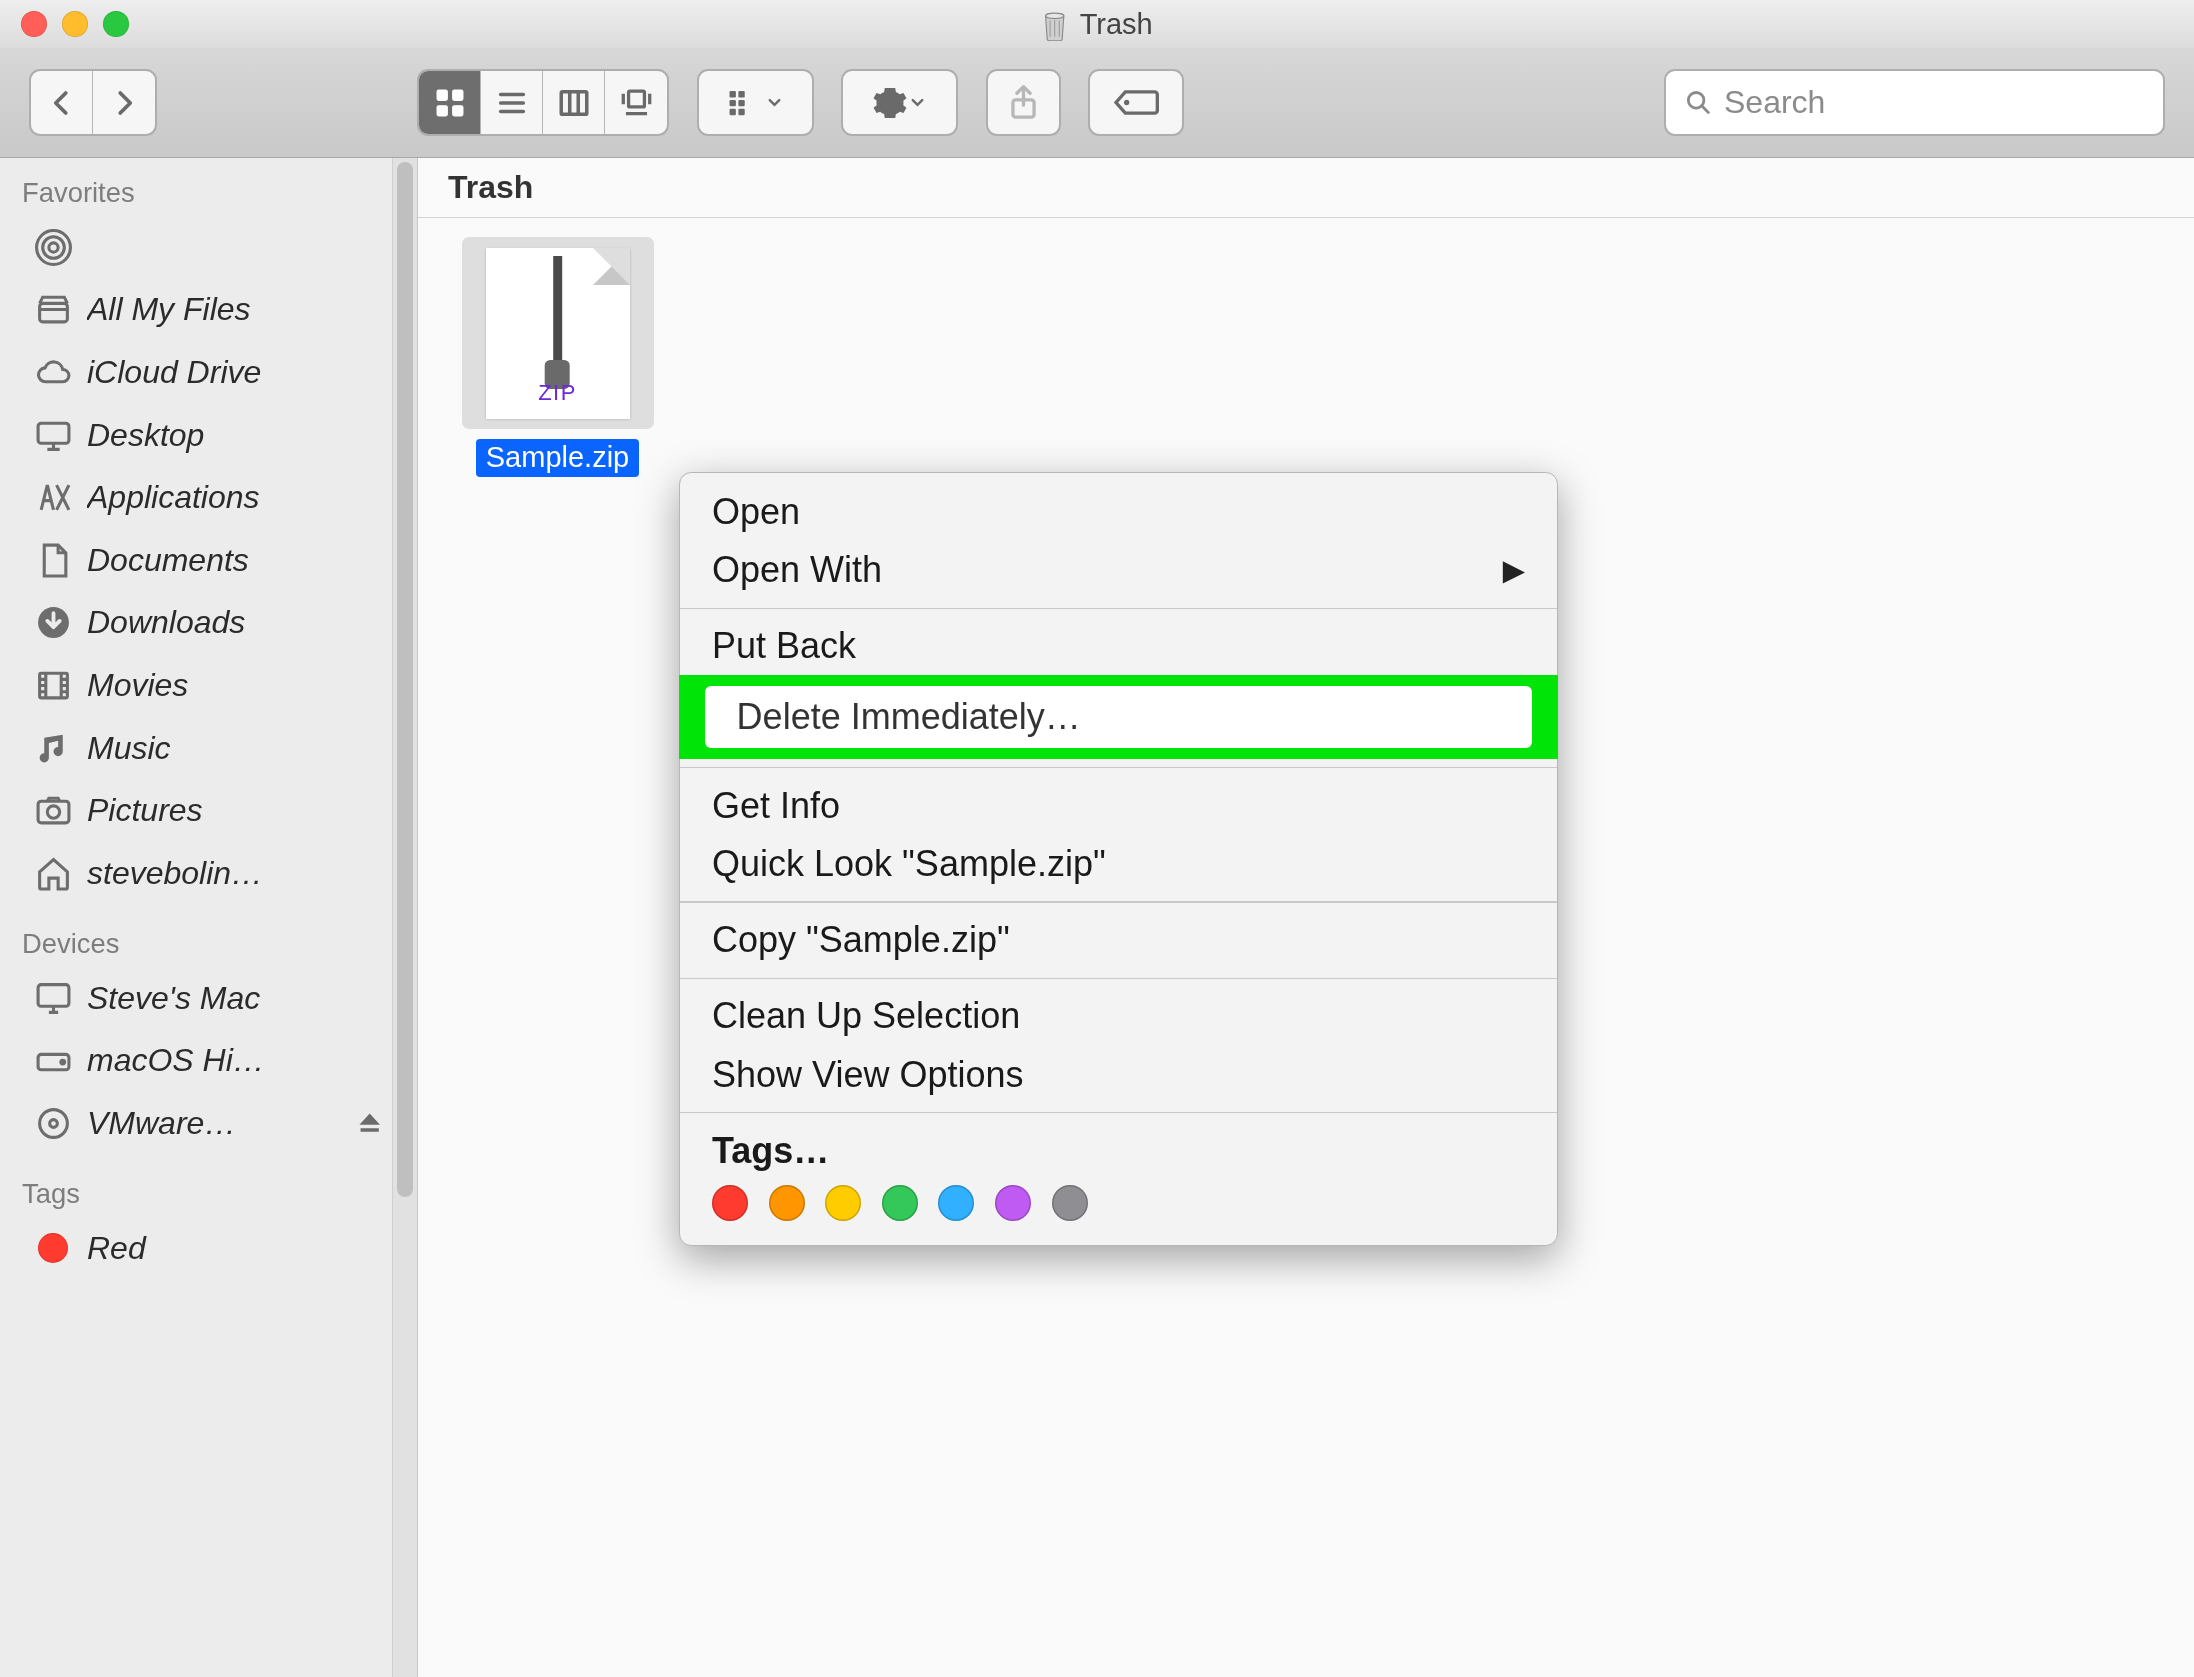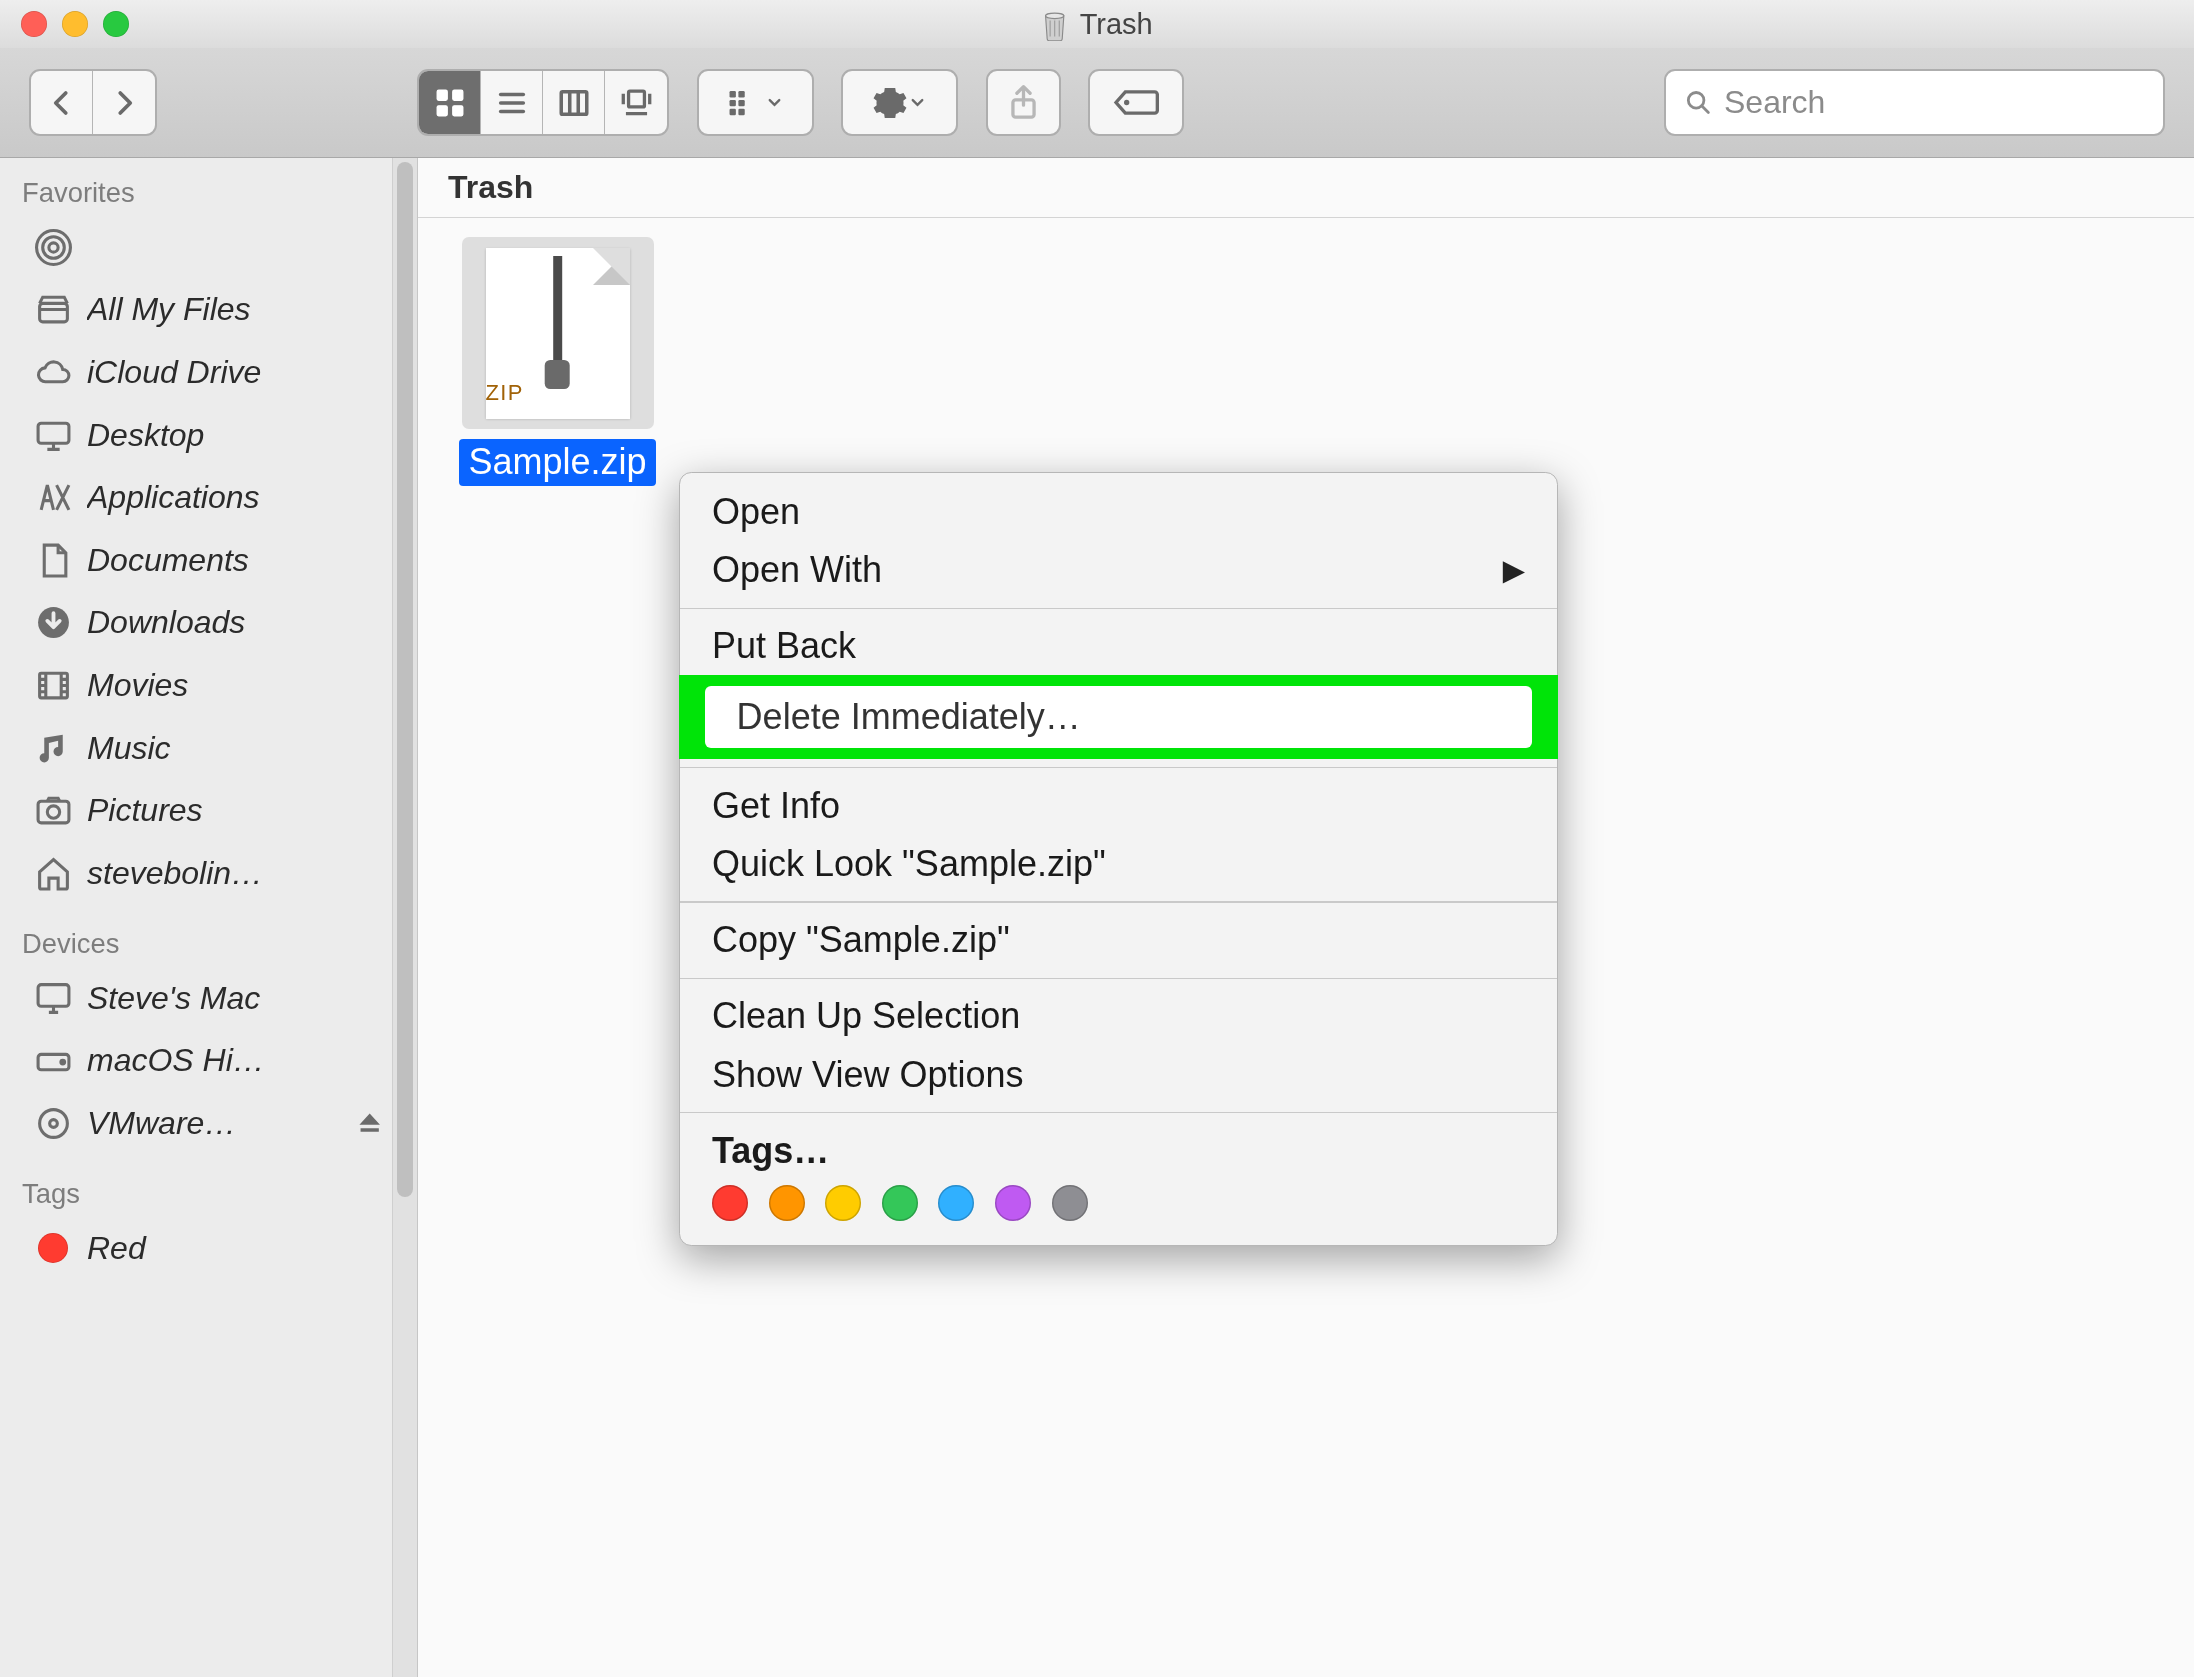--- a/index.html
+++ b/index.html
@@ -173,27 +173,27 @@
   }
   .zipper {
     position:absolute; left:50%; transform:translateX(-50%);
     top:8.2px; width:9.6px; height:117px; background:#4a4a4a;
   }
   .zipper::after{
     content:""; position:absolute; bottom:-16.5px; left:50%; transform:translateX(-50%);
     width:25px; height:29px; background:#6a6a6a; border-radius:5.5px;
   }
   .zip-label {
-    position:absolute; bottom:12.3px; left:0; right:0; 
-    font-size:22px; color:#a16207; letter-spacing:1.4px;
+    position:absolute; bottom:12.3px; left:0; right:0; text-align:center;
+    font-size:22px; color:#6d28d9; letter-spacing:1.4px;
   }
   .file-name {
     margin-top:9.6px;
     background:#0a64ff; color:#fff;
-    font-size:36px;
+    font-size:29px;
     padding:2.7px 9.6px; border-radius:4.1px;
   }
 
   
   .ctx {
     position:absolute;
     left:261px;
     top:254px;
     width:879px;
     background:#f3f3f3;

